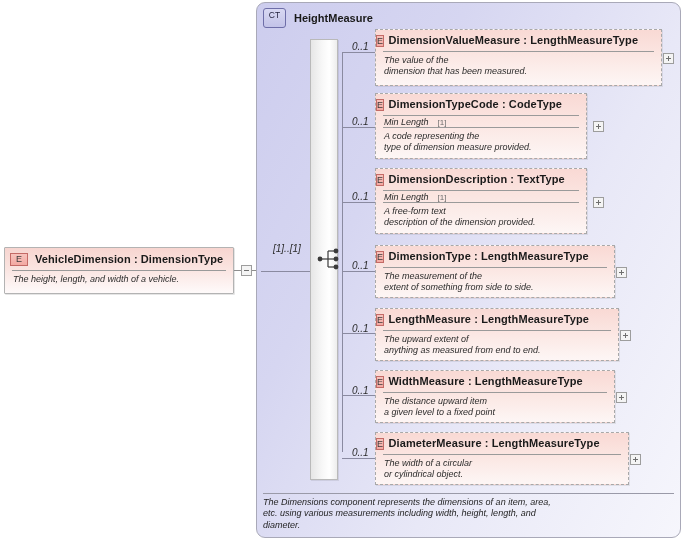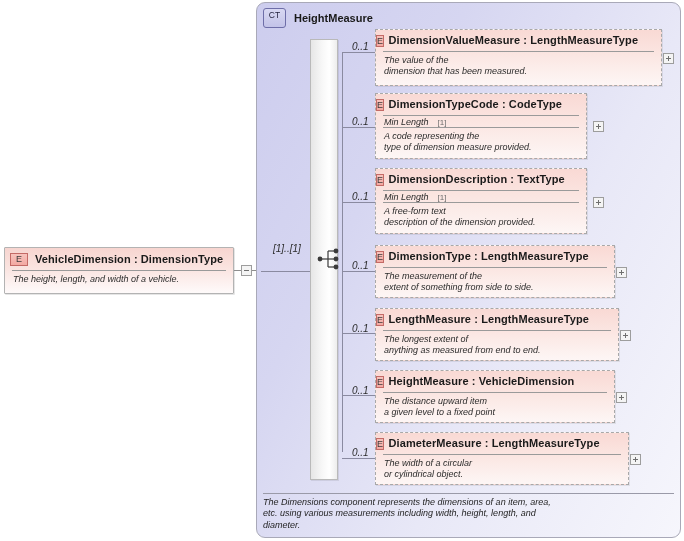--- a/index.html
+++ b/index.html
@@ -322,30 +322,30 @@
     </div>
     <div class="toggle plus" style="left:359px; top:264px;"></div>
 
     <div class="card-lab" style="left:95px; top:320px;">0..1</div>
     <div class="child" style="left:118px; top:305px; width:244px; height:53px;">
       <div class="titlerow">
         <span class="eicon">E</span>
         <span class="etitle">LengthMeasure : LengthMeasureType</span>
       </div>
       <div class="divider"></div>
-      <div class="edesc">The longest extent of
+      <div class="edesc">The upward extent of
 anything as measured from end to end.</div>
     </div>
     <div class="toggle plus" style="left:363px; top:327px;"></div>
 
     <div class="card-lab" style="left:95px; top:382px;">0..1</div>
     <div class="child" style="left:118px; top:367px; width:240px; height:53px;">
       <div class="titlerow">
         <span class="eicon">E</span>
-        <span class="etitle">HeightMeasure : VehicleDimension</span>
+        <span class="etitle">WidthMeasure : LengthMeasureType</span>
       </div>
       <div class="divider"></div>
       <div class="edesc">The distance upward item
 a given level to a fixed point</div>
     </div>
     <div class="toggle plus" style="left:359px; top:389px;"></div>
 
     <div class="card-lab" style="left:95px; top:444px;">0..1</div>
     <div class="child" style="left:118px; top:429px; width:254px; height:53px;">
       <div class="titlerow">

